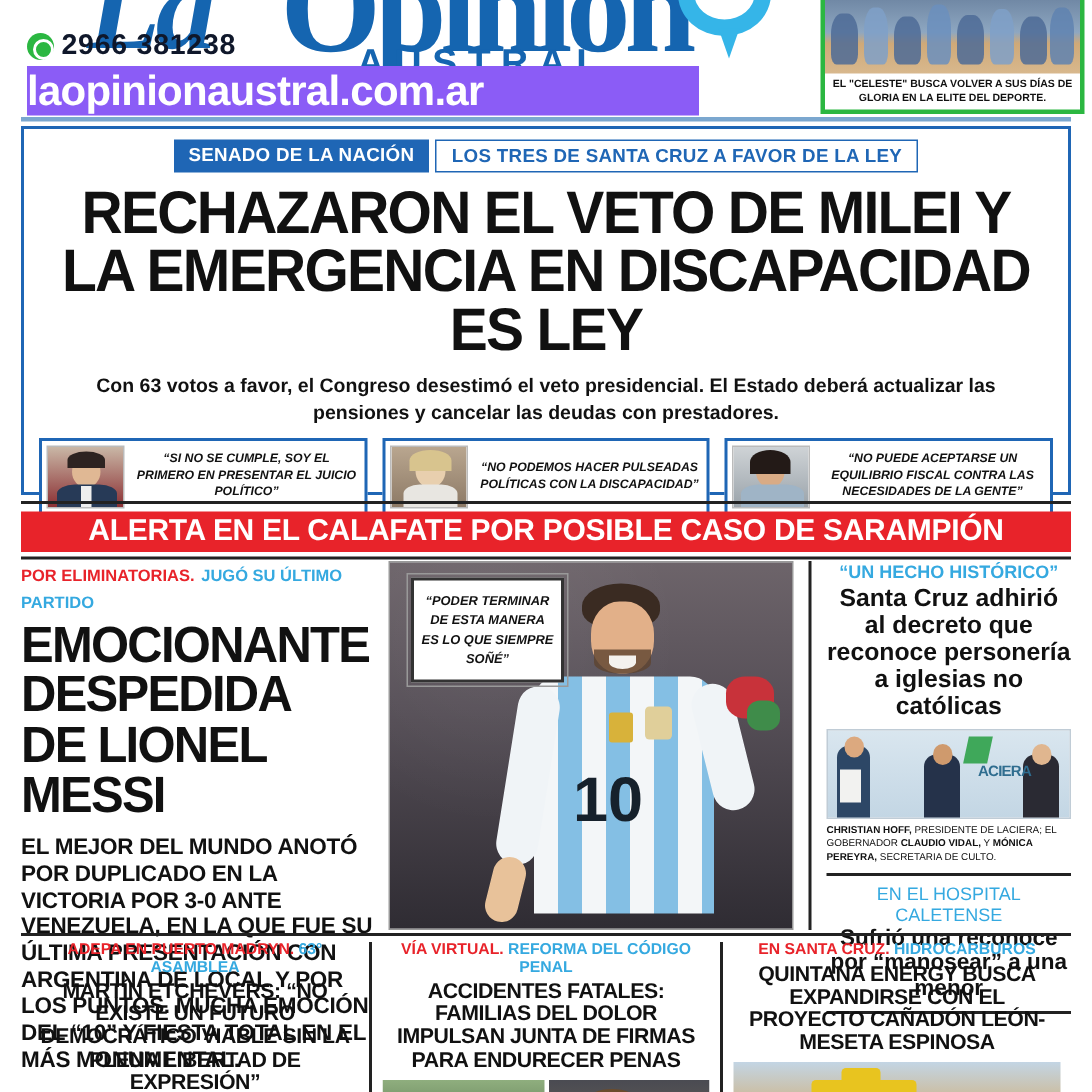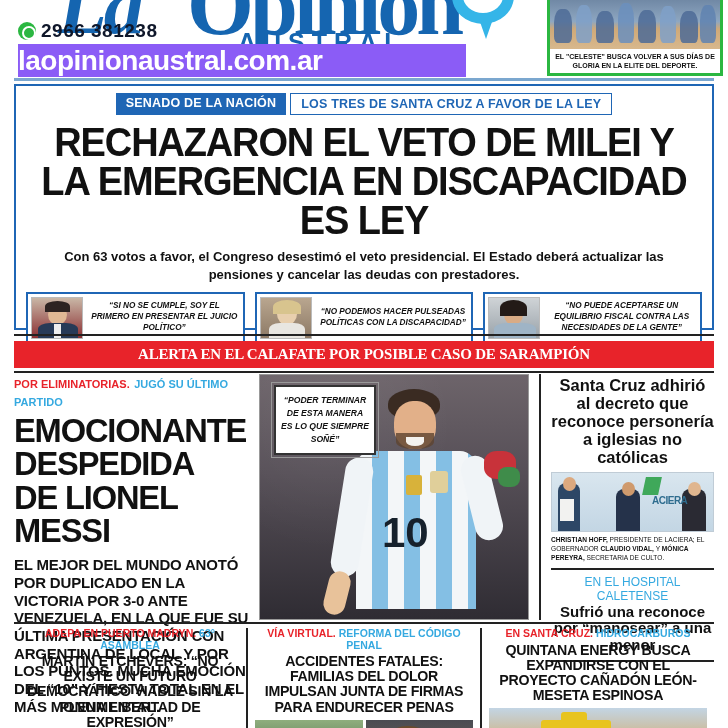--- a/index.html
+++ b/index.html
@@ -94,21 +94,21 @@
   
   .ph{position:absolute;inset:0;}
   .ph .head{position:absolute;border-radius:50%;}
   .ph .body{position:absolute;border-radius:30% 30% 0 0;}
 
   
   .alert{
     position:absolute; left:14px; right:14px; top:341px; height:27px;
     background:#e8232a; display:flex; align-items:center; justify-content:center;
   }
-  .alert span{ color:#fff; font-size:15px; font-weight:bold; letter-spacing:-0.2px;font-family:Liberation Serif, serif;}
+  .alert span{ color:#fff; font-size:20px; font-weight:bold; letter-spacing:-0.2px;}
 
   .rule-dark{ position:absolute; left:14px; right:14px; height:2px; background:#222; }
 
   
   .mid{ position:absolute; left:14px; right:14px; top:374px; height:246px; display:flex; }
   .col-left{ width:245px; padding-right:10px; }
   .ek-red{ color:#e8232a; font-size:11px; font-weight:bold; display:inline;}
   .ek-blue{ color:#35a9e0; font-size:11px; font-weight:bold; display:inline;}
   .messi-h{
     font-size:34px; font-weight:bold; line-height:0.98; letter-spacing:-1.2px;
@@ -278,20 +278,21 @@
       <span style="position:absolute;left:208px;top:80px;width:28px;height:86px;border-radius:14px;background:#f0f4f7;transform:rotate(-14deg);"></span>
       <span style="position:absolute;left:224px;top:76px;width:32px;height:28px;border-radius:40%;background:#c8323a;"></span>
       <span style="position:absolute;left:238px;top:92px;width:22px;height:20px;border-radius:40%;background:#3f8c4a;"></span>
       <span style="position:absolute;left:146px;top:100px;width:16px;height:20px;background:#d8b23a;border-radius:2px;"></span>
       <span style="position:absolute;left:170px;top:96px;width:18px;height:22px;background:#e0cf9a;border-radius:3px;"></span>
       <span style="position:absolute;left:122px;top:134px;width:40px;height:40px;color:#16212c;font-size:42px;font-weight:bold;font-family:'Liberation Sans',sans-serif;">10</span>
       <span style="position:absolute;left:66px;top:196px;width:22px;height:44px;border-radius:11px;background:#e8c29a;transform:rotate(14deg);"></span>
     </div>
 
     <div class="col-right">
+      <div class="r-kicker">“UN HECHO HISTÓRICO”</div>
       <div class="r-head">Santa Cruz adhirió al decreto que reconoce personería a iglesias no católicas</div>
 
       <div class="r-photo">
         <span style="position:absolute;left:6px;top:10px;width:22px;height:50px;border-radius:8px 8px 0 0;background:#2d4766;"></span>
         <span style="position:absolute;left:11px;top:4px;width:13px;height:14px;border-radius:50%;background:#dca97f;"></span>
         <span style="position:absolute;left:8px;top:26px;width:14px;height:22px;background:#f2f2f0;"></span>
         <span style="position:absolute;left:64px;top:16px;width:24px;height:44px;border-radius:8px 8px 0 0;background:#25324a;"></span>
         <span style="position:absolute;left:70px;top:9px;width:13px;height:14px;border-radius:50%;background:#cf9a6d;"></span>
         <span style="position:absolute;left:130px;top:16px;width:24px;height:44px;border-radius:8px 8px 0 0;background:#2a2a33;"></span>
         <span style="position:absolute;left:136px;top:9px;width:13px;height:14px;border-radius:50%;background:#e0b68f;"></span>

